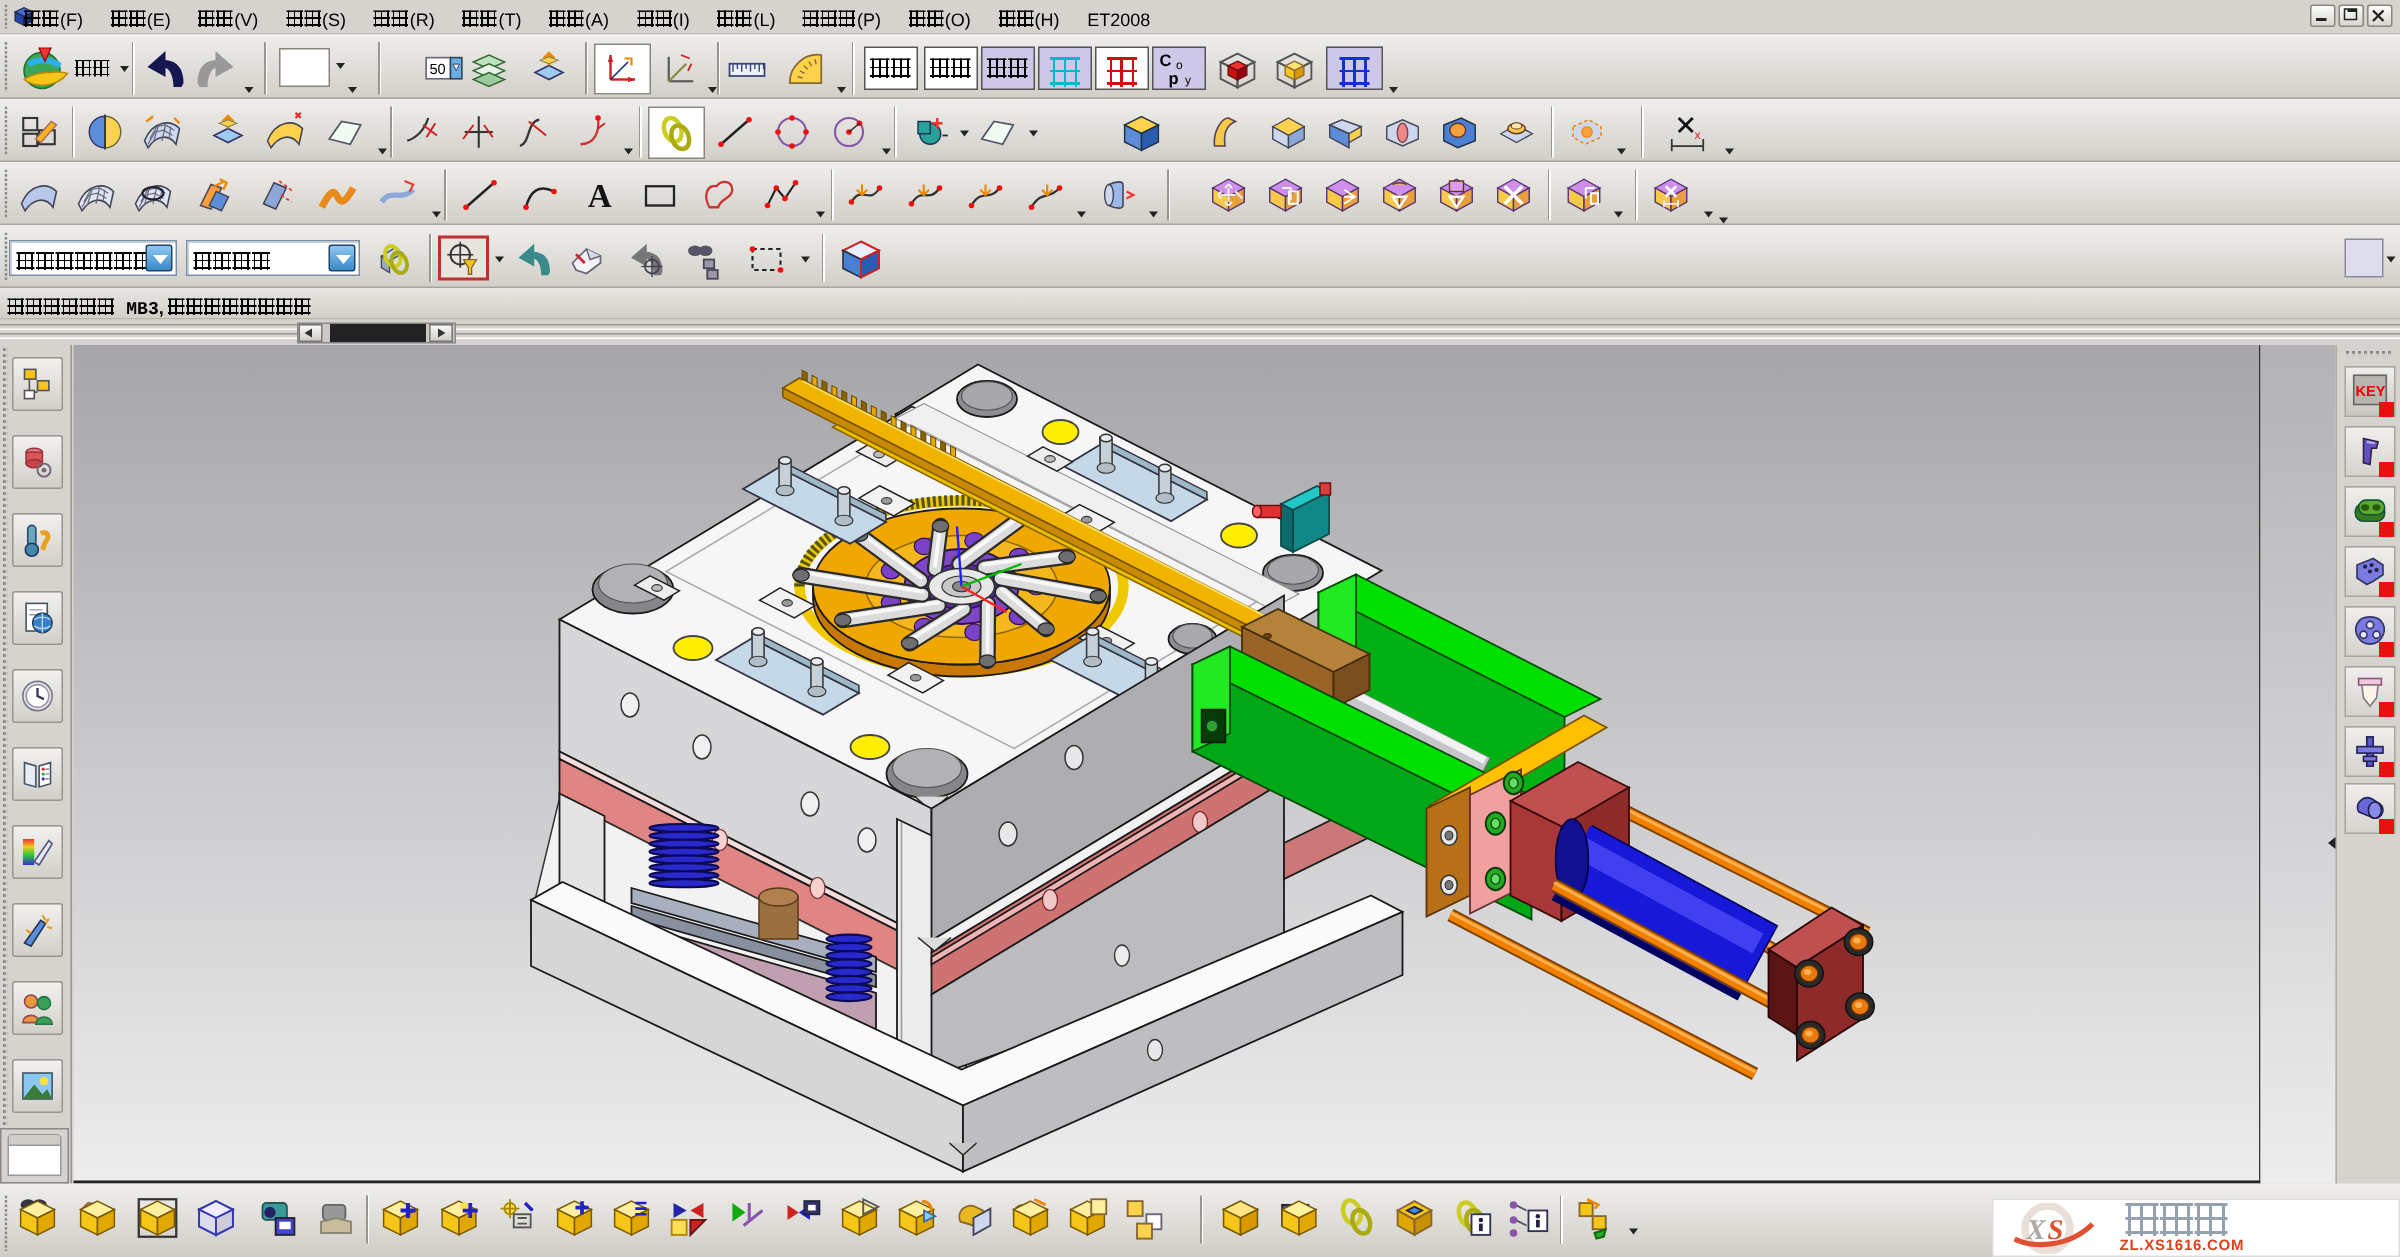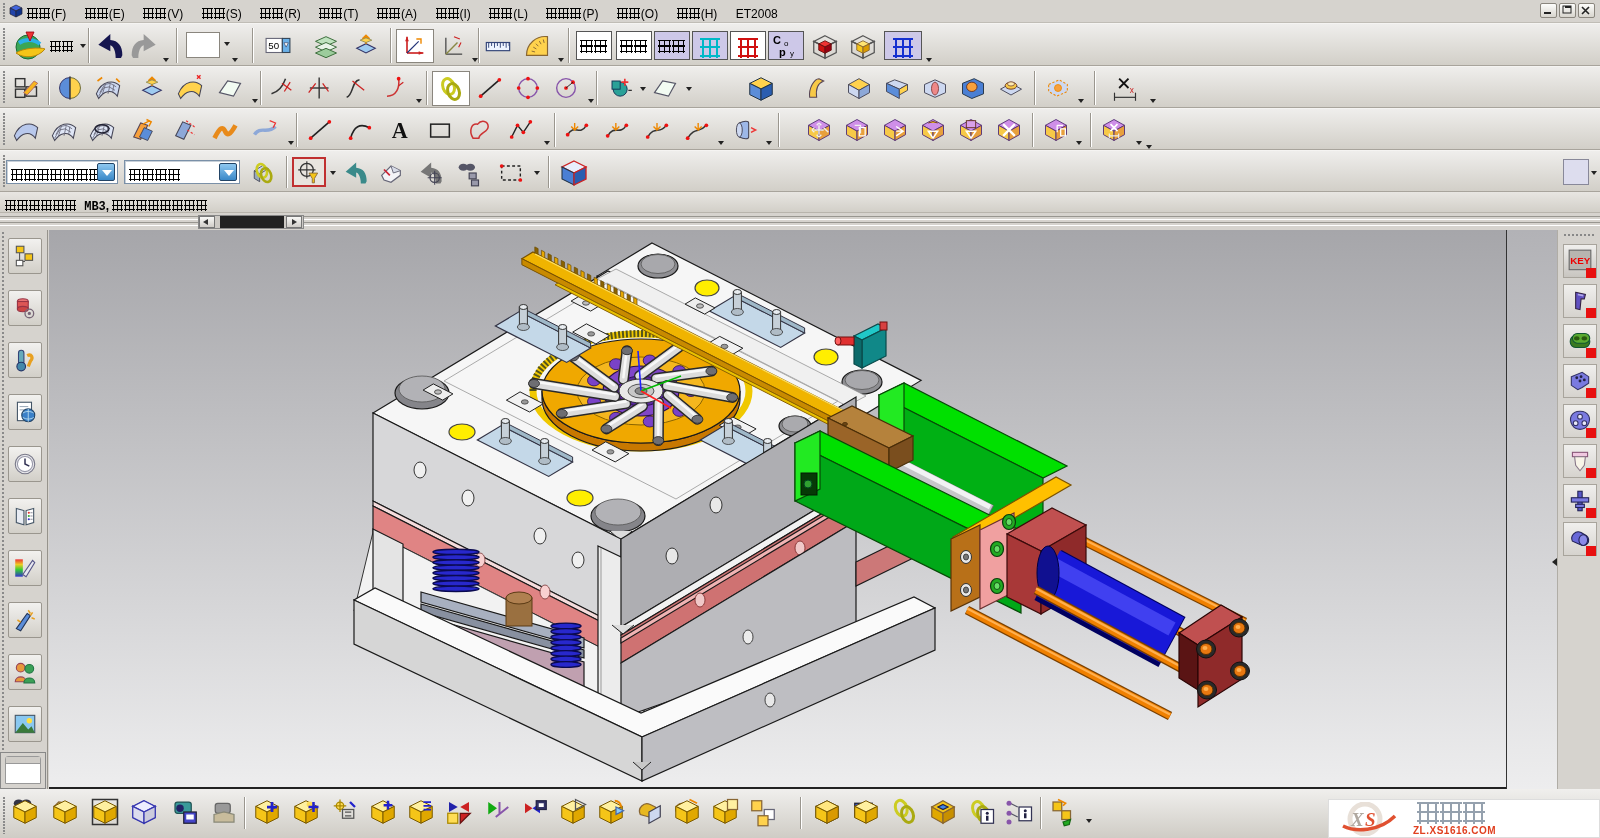--- a/index.html
+++ b/index.html
@@ -21,21 +21,21 @@
 .mb{display:inline-block;margin-right:0px;padding:2px 7px 3px 7px;font-size:12px;color:#000}
 .wbtn{position:absolute;width:17px;height:15px;background:linear-gradient(#fdfdfb,#d8d5ce);border:1px solid #8a867e;border-radius:2px}
 </style></head><body>
 <div class="abs" style="left:0;top:0;width:1600px;height:23px;background:#d6d3ce;border-bottom:1px solid #c0bdb6">
 <div class="grip" style="top:3px;bottom:3px"></div>
 <svg class="abs" style="left:8px;top:3px" width="16" height="16">
       <polygon points="2,5 8,2 14,5 8,8" fill="#4466dd" stroke="#223" stroke-width="0.7"></polygon>
       <polygon points="2,5 8,8 8,14 2,11" fill="#2244aa" stroke="#223" stroke-width="0.7"></polygon>
       <polygon points="8,8 14,5 14,11 8,14" fill="#113388" stroke="#223" stroke-width="0.7"></polygon>
     </svg>
-<div class="abs" style="left:20px;top:4px;white-space:nowrap">
+<div class="abs" style="left:9px;top:4px;white-space:nowrap">
 <span class="mb"><i class="g" style=""></i><i class="g" style=""></i><span style="font-size:12px">(F)</span></span>
 <span class="mb"><i class="g" style=""></i><i class="g" style=""></i><span style="font-size:12px">(E)</span></span>
 <span class="mb"><i class="g" style=""></i><i class="g" style=""></i><span style="font-size:12px">(V)</span></span>
 <span class="mb"><i class="g" style=""></i><i class="g" style=""></i><span style="font-size:12px">(S)</span></span>
 <span class="mb"><i class="g" style=""></i><i class="g" style=""></i><span style="font-size:12px">(R)</span></span>
 <span class="mb"><i class="g" style=""></i><i class="g" style=""></i><span style="font-size:12px">(T)</span></span>
 <span class="mb"><i class="g" style=""></i><i class="g" style=""></i><span style="font-size:12px">(A)</span></span>
 <span class="mb"><i class="g" style=""></i><i class="g" style=""></i><span style="font-size:12px">(I)</span></span>
 <span class="mb"><i class="g" style=""></i><i class="g" style=""></i><span style="font-size:12px">(L)</span></span>
 <span class="mb"><i class="g" style=""></i><i class="g" style=""></i><i class="g" style=""></i><span style="font-size:12px">(P)</span></span>
@@ -74,21 +74,21 @@
       </svg></div>
 <div class="dda" style="left:163px;top:34px"></div>
 <div class="sep" style="left:176px;top:4px;height:35px"></div>
 <div class="btn3" style="left:186px;top:8px;width:34px;height:26px"></div>
 <div class="dda" style="left:224px;top:18px"></div>
 <div class="dda" style="left:232px;top:34px"></div>
 <div class="sep" style="left:252px;top:4px;height:35px"></div>
 <div class="ic" style="left:262px;top:9px;width:42px;height:26px;"><svg width="42" height="26" viewBox="0 0 24 24">
         <svg></svg>
       </svg></div>
-<div class="abs" style="left:256px;top:9px"><svg width="44" height="26" viewBox="0 0 24 24">
+<div class="abs" style="left:274px;top:9px"><svg width="44" height="26" viewBox="0 0 24 24">
         <rect x="1" y="5" width="15" height="13" fill="#fff" stroke="#667" stroke-width="1"></rect>
         <text x="3" y="15" font-size="9" fill="#000">50</text>
         <rect x="16" y="5" width="7" height="13" fill="#6ab0e8" stroke="#345" stroke-width="1"></rect>
         <polygon points="17.5,9 21.5,9 19.5,13" fill="#fff" stroke="#224" stroke-width="0.5"></polygon>
       </svg></div>
 <div class="ic" style="left:310px;top:8px;width:32px;height:28px;"><svg width="32" height="28" viewBox="0 0 24 24">
         <polygon points="3,8 12,4 21,8 12,12" fill="#bfe3bf" stroke="#363" stroke-width="0.8"></polygon>
         <polygon points="3,13 12,9 21,13 12,17" fill="#e8f4e8" stroke="#363" stroke-width="0.8"></polygon>
         <polygon points="3,18 12,14 21,18 12,22" fill="#9ccc9c" stroke="#363" stroke-width="0.8"></polygon>
       </svg></div>

